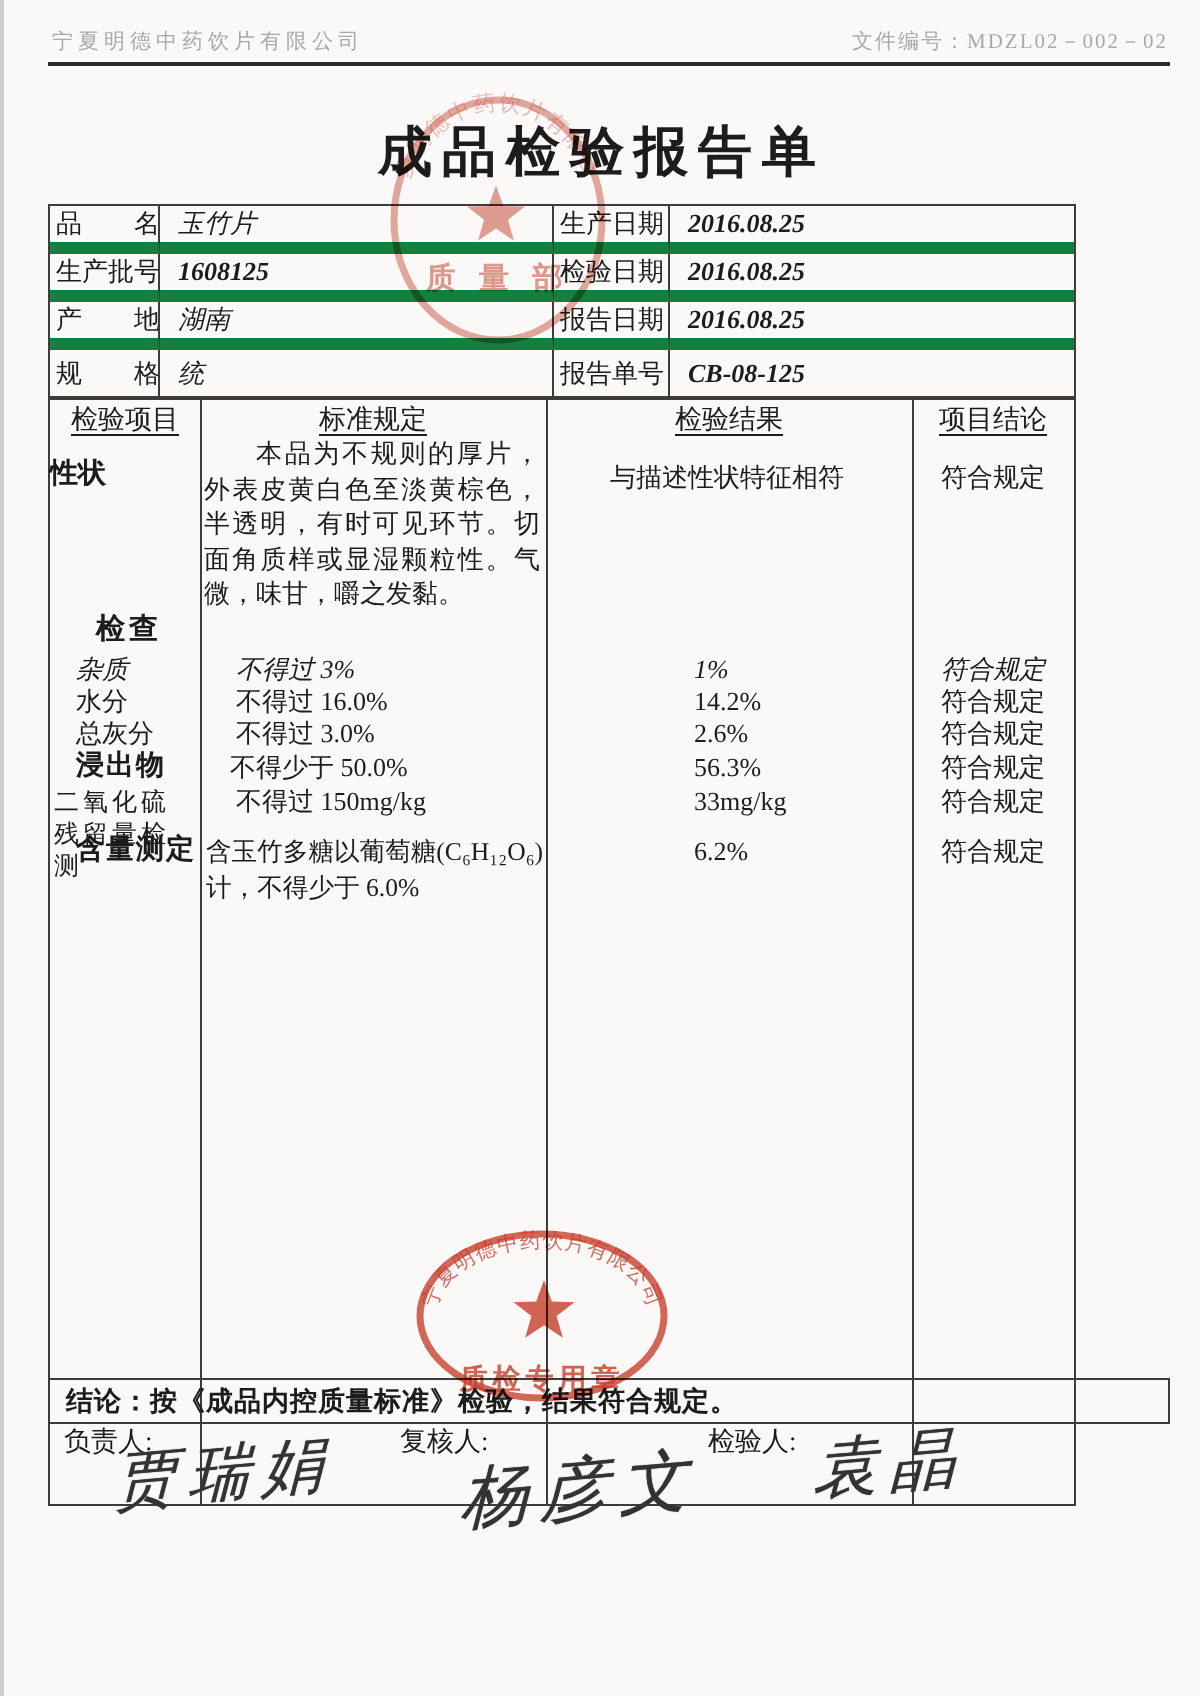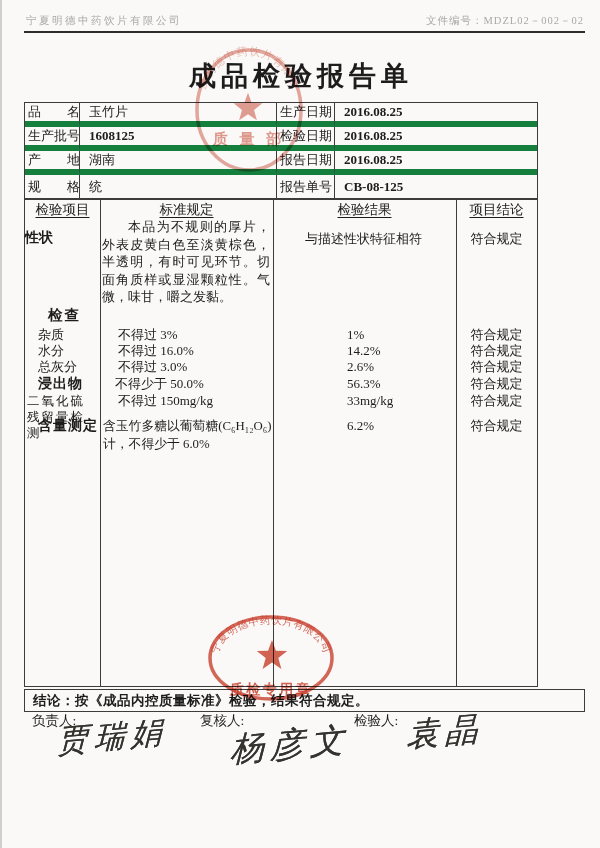--- a/index.html
+++ b/index.html
@@ -14,38 +14,38 @@
          font-size:27px;font-weight:bold;letter-spacing:5px;}
   
   .info-table{position:absolute;left:22px;top:102px;width:514px;height:98px;
               border:1px solid #3c3c3c;box-sizing:border-box;display:grid;
               grid-template-columns:55px 197px 58px 202px;grid-auto-rows:24px;background:transparent;}
   .info-table>div{border-right:1px solid #3c3c3c;border-bottom:6px solid #15803d;
               display:flex;align-items:center;padding:0 3px;font-size:13px;
               box-sizing:border-box;overflow:hidden;white-space:nowrap;}
   .info-table>div:nth-child(4n){border-right:none;}
   .info-table>div:nth-child(n+13){border-bottom:none;}
-  .info-table .val{padding-left:9px;}
+  .info-table .val{padding-left:9px;font-style:italic;}
   .bold{font-weight:bold;text-align:right;}
   
-  .insp{position:absolute;left:22px;top:198px;width:514px;height:489px;
+  .insp{position:absolute;left:22px;top:198px;width:514px;height:555px;
         border:1px solid #3c3c3c;box-sizing:border-box;}
   .vline{position:absolute;top:0;bottom:0;width:1px;background:#3c3c3c;}
   .v1{left:75px;}.v2{left:248px;}.v3{left:431px;}
   .abs{position:absolute;font-size:13px;line-height:15px;}
   .hd{top:3px;text-align:center;text-decoration:underline;text-underline-offset:3px;font-size:13.5px;}
   .h-item{left:0;width:75px;}.h-std{left:75px;width:173px;}
   .h-res{left:248px;width:183px;}.h-con{left:431px;width:81px;}
   .c-xz-item{left:0;width:75px;top:31px;font-weight:bold;font-size:14px;}
   .c-xz-std{left:77px;width:168px;top:19px;line-height:17.6px;font-size:13px;
             text-indent:2em;text-align:justify;}
   .c-xz-res{left:280px;top:32px;}
   .c-xz-con{left:431px;width:81px;top:32px;text-align:center;}
   .c-jc{left:23px;top:109px;font-weight:bold;font-size:14.5px;letter-spacing:2px;}
-  .ry0{top:128px;}.ry1{top:144px;}.ry2{top:160px;}.ry3{top:177px;}.ry4{top:194px;}.ry5{top:219px;}
+  .ry0{top:128px;font-style:italic;}.ry1{top:144px;}.ry2{top:160px;}.ry3{top:177px;}.ry4{top:194px;}.ry5{top:219px;}
   .it{left:13px;}
   .it-w{left:2px;width:72px;white-space:pre-line;letter-spacing:2px;line-height:16px;font-size:12.5px;}
   .it-b{font-weight:bold;font-size:14px;letter-spacing:1px;}
   .st{left:93px;}
   .st3{left:90px;}
   .st5{left:78px;width:170px;line-height:17.5px;font-size:12.8px;}
   .rs{left:322px;}
   .cn{left:431px;width:81px;text-align:center;}
   
   .concl-box{position:absolute;left:22px;top:689px;width:561px;height:23px;

